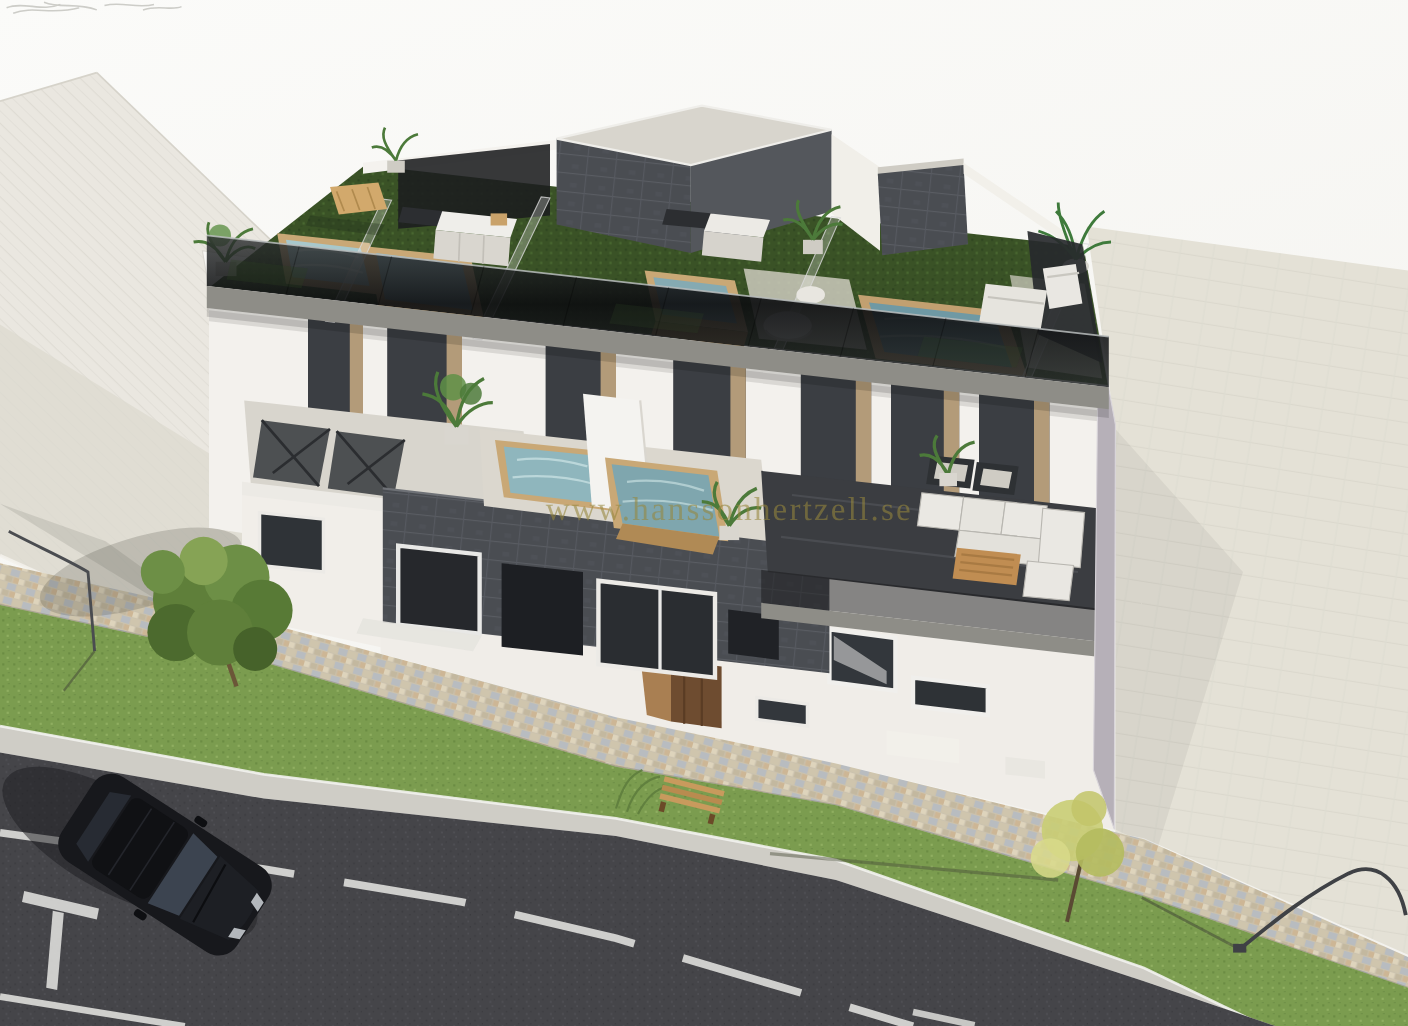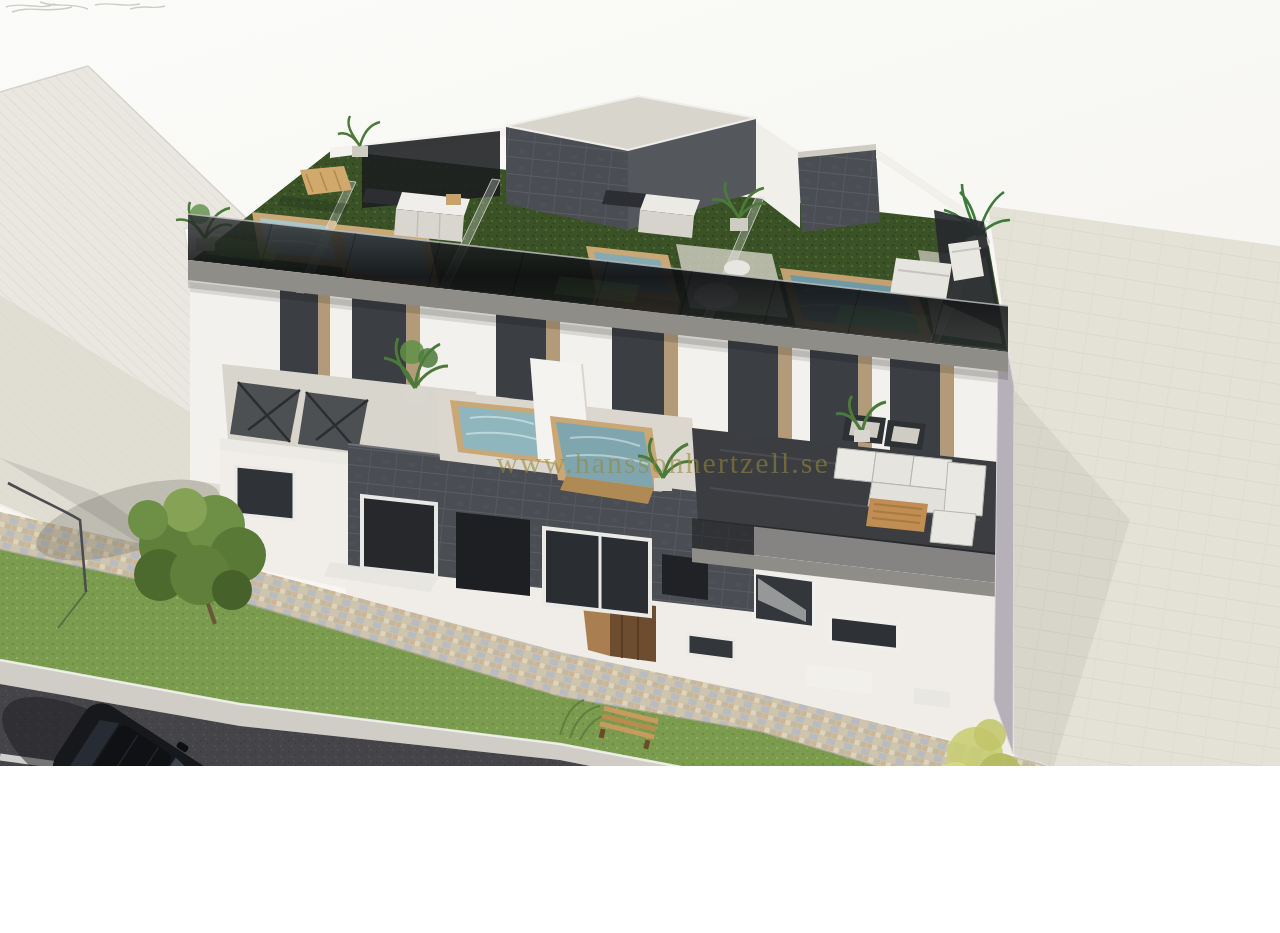--- a/index.html
+++ b/index.html
@@ -1,16 +1,16 @@
 <!DOCTYPE html>
 <html><head>
 <meta charset="utf-8">
 <style>
   html,body{margin:0;padding:0;background:#ffffff;font-family:"Liberation Sans",sans-serif;}
-  #stage{position:relative;width:1280px;height:766px;overflow:hidden;background:#f6f5f2;}
+  #stage{position:relative;width:1280px;height:933px;overflow:hidden;background:#f6f5f2;}
   svg{display:block;}
   text.wm{font-family:"Liberation Serif",serif;font-size:30px;letter-spacing:2px;}
 </style>
 </head>
 <body>
 
 <div id="stage">
 <svg width="1280" height="933" viewBox="0 0 1280 933">
   <defs>
     <pattern id="patTurf" width="9" height="9" patternUnits="userSpaceOnUse">

